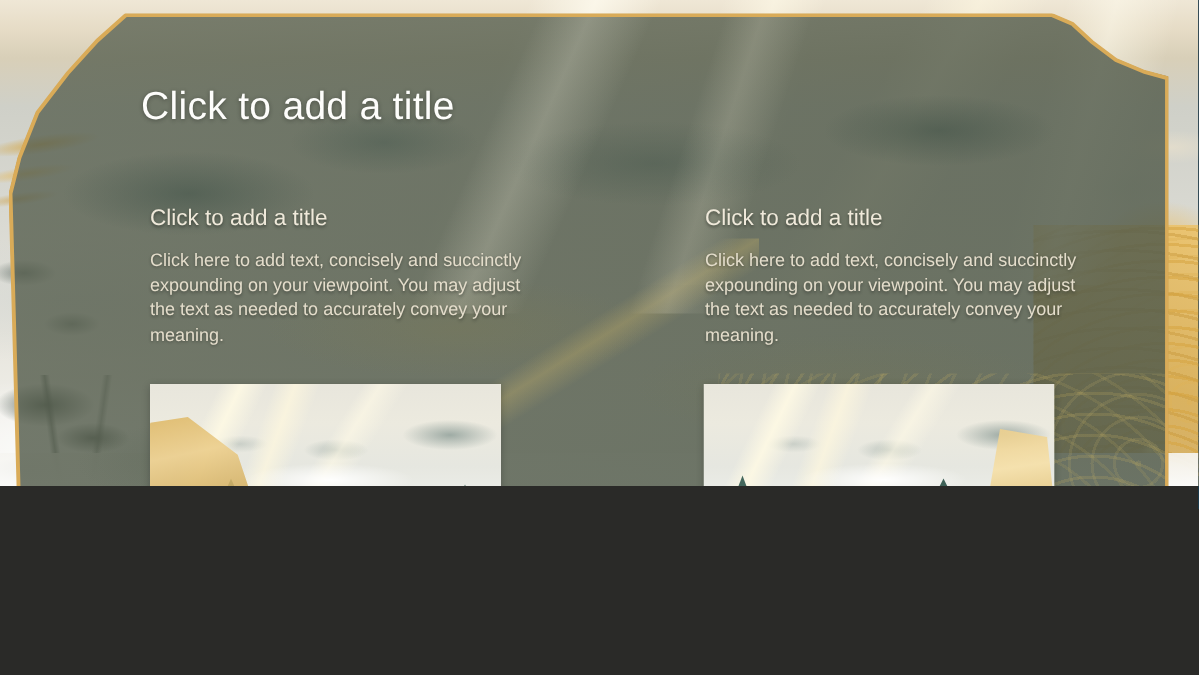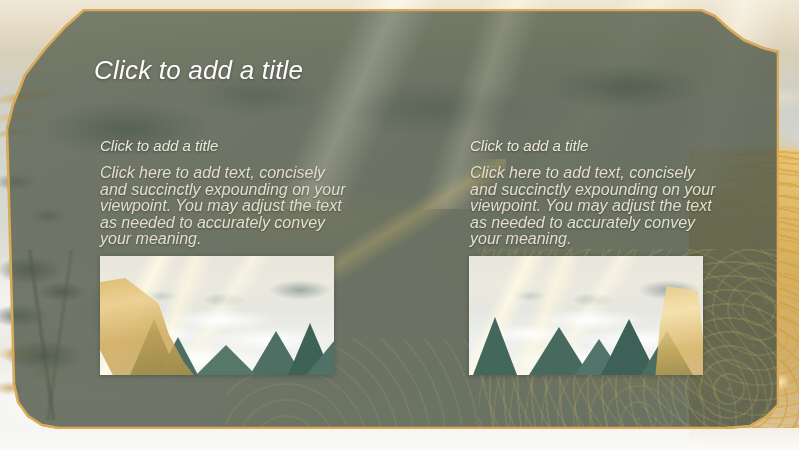--- a/index.html
+++ b/index.html
@@ -1,21 +1,20 @@
 <!DOCTYPE html>
 <html><head>
 <meta charset="utf-8">
 <style>
   html,body{margin:0;padding:0;background:#2a2a28;}
   *{box-sizing:border-box;}
   #slide{
-    position:relative;width:799px;height:450px;overflow:hidden;
+    position:relative;width:799px;height:324px;overflow:hidden;
     font-family:"Liberation Sans",sans-serif;
     background:#0c4a6e;
-    font-style:italic;
   }
 
   
   .bg-base{position:absolute;inset:0;
     background:
       linear-gradient(180deg,#efe7d6 0%,#e6dcc6 6%,#d8cfb8 12%,#cfd0c8 22%,#d9d9d2 45%,#e6e4dc 68%,#efeee8 84%,#f4f3ef 100%);
   }
   
   .bg-clouds{position:absolute;inset:0;
     background:
@@ -144,21 +143,21 @@
     text-shadow:0 1px 3px rgba(30,34,28,.45);
   }
   .col{position:absolute;top:137px;width:250px;}
   .col.left{left:100px;}
   .col.right{left:470px;}
   .col-title{
     font-size:15px;color:#efe9da;margin:0 0 11px 0;
     text-shadow:0 1px 2px rgba(30,34,28,.5);
   }
   .col-body{
-    font-size:16px;line-height:16.5px;color:#e4ddcb;margin:0;
+    font-size:12px;line-height:16.5px;color:#e4ddcb;margin:0;
     text-shadow:0 1px 2px rgba(30,34,28,.45);
   }
 
   
   .thumb{position:absolute;top:256px;width:234px;height:119px;overflow:hidden;
     box-shadow:0 1px 5px rgba(24,28,22,.30);}
   .thumb.left{left:100px;}
   .thumb.right{left:469px;}
   .thumb-sky{position:absolute;inset:0;
     background:linear-gradient(180deg,#e8e6dc 0%,#eceadf 22%,#e6e7e0 46%,#eef0ec 70%,#f3f4f1 100%);}

